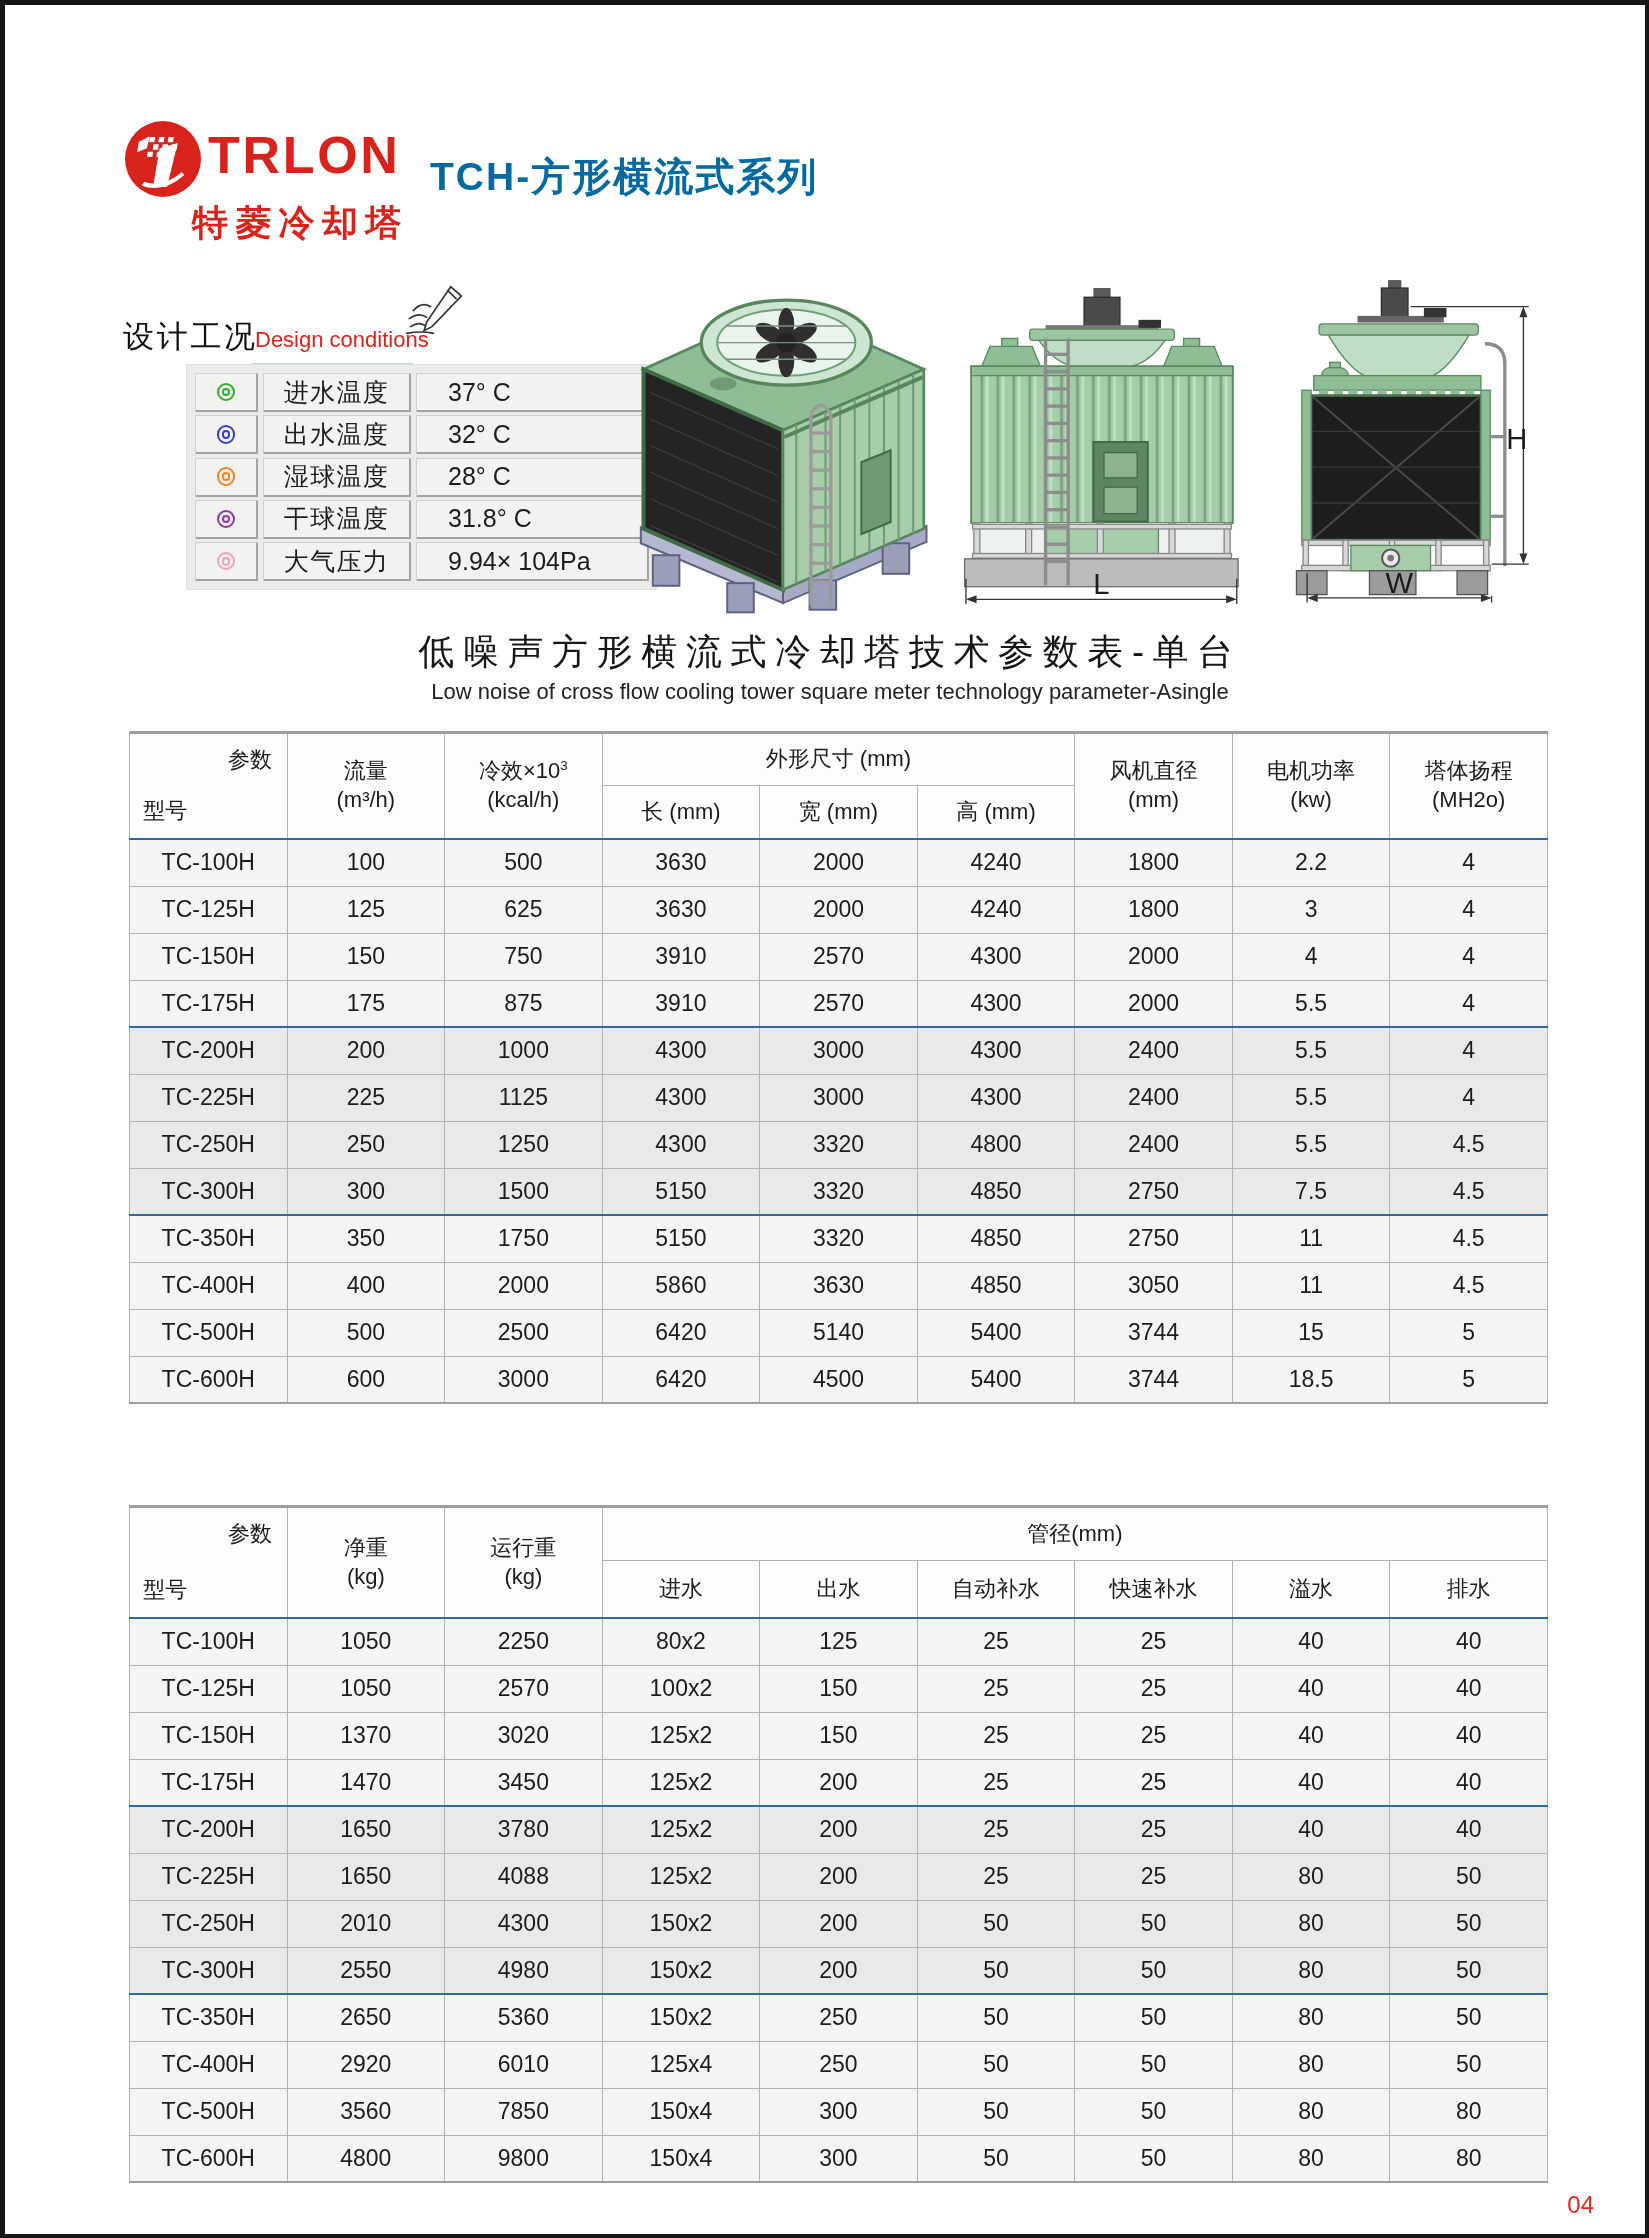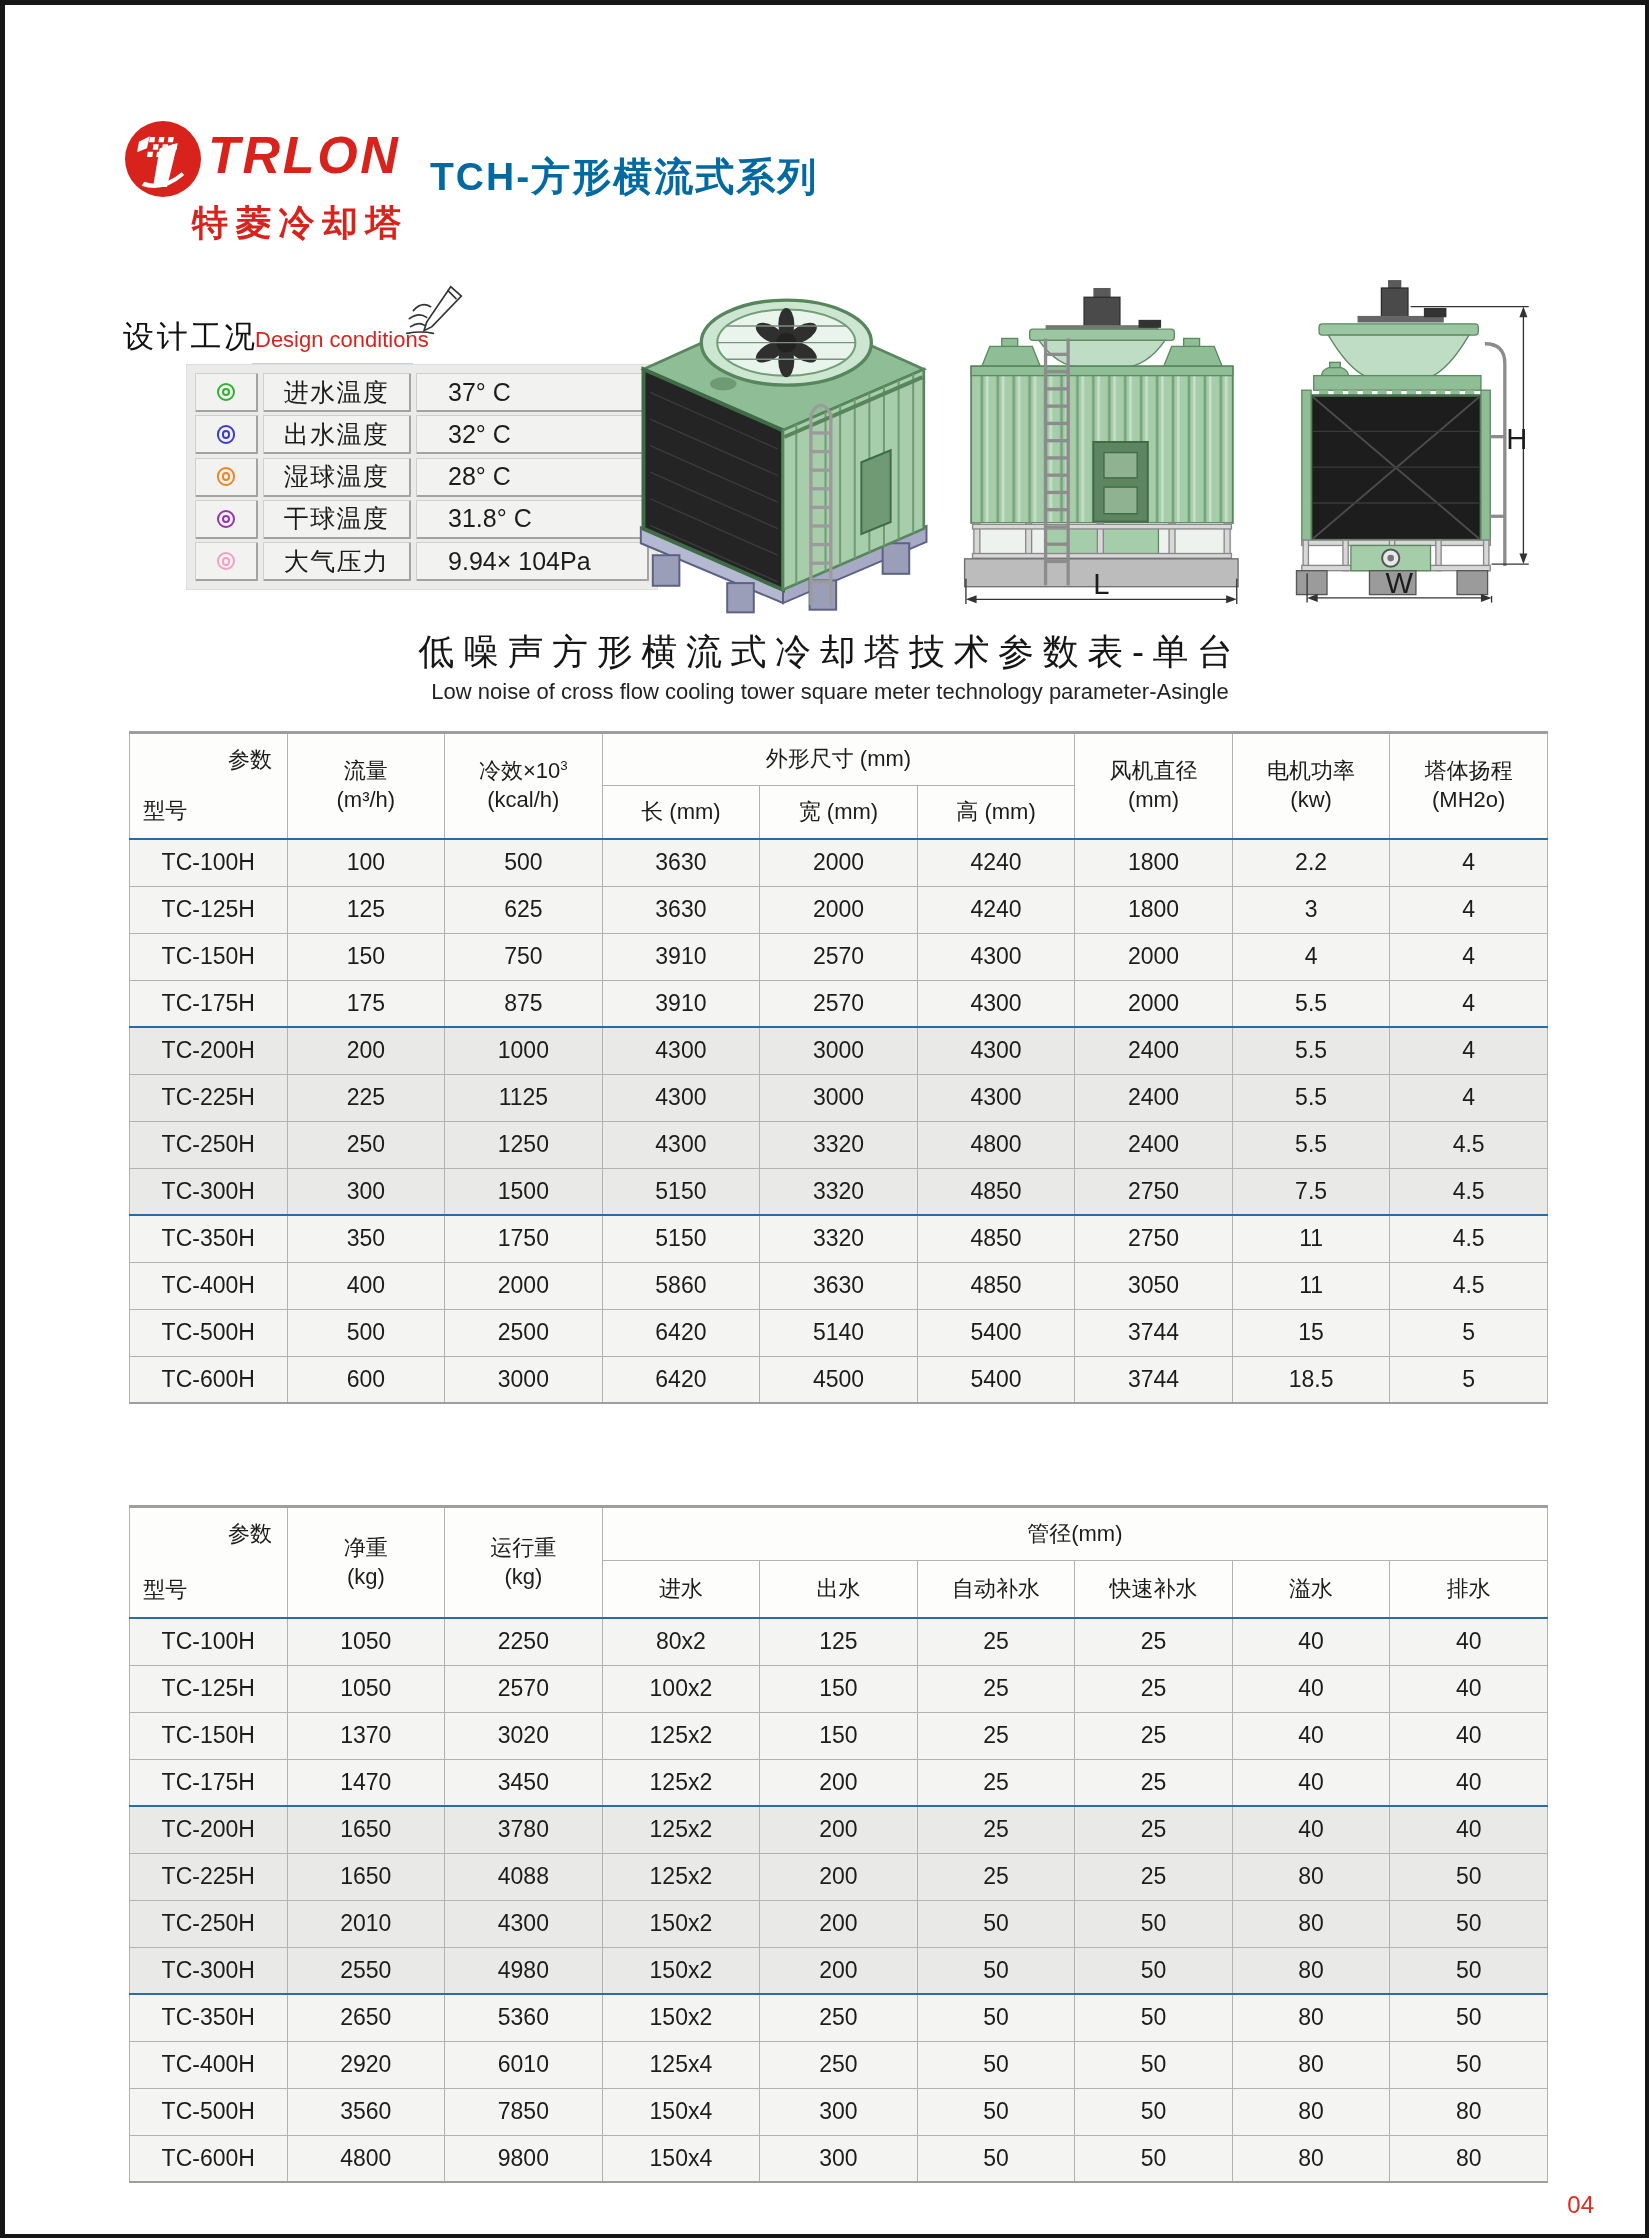--- a/index.html
+++ b/index.html
@@ -3,21 +3,21 @@
 <meta charset="utf-8">
 <style>
   html,body{margin:0;padding:0;}
   body{width:1650px;height:2239px;position:relative;background:#ffffff;
        font-family:"Liberation Sans","DejaVu Sans",sans-serif;color:#1c1c1c;}
   .page{position:absolute;left:0;top:0;width:1650px;height:2239px;
         border:5.3px solid #161616;box-sizing:border-box;background:#fff;overflow:hidden;}
   .abs{position:absolute;}
 
   
-  .brand-en{left:203px;top:120px;font-size:52px;font-weight:700;font-style:italic;
+  .brand-en{left:203px;top:120px;font-size:52px;font-weight:700;
             letter-spacing:2.7px;color:#d8231c;}
   .brand-cn{left:187px;top:194px;font-size:36px;font-weight:700;letter-spacing:7.3px;color:#d8231c;}
   .series-title{left:425px;top:145px;font-size:39px;font-weight:700;letter-spacing:2px;color:#0369a1;}
 
   
   .dc-title-cn{left:118px;top:311px;font-size:31px;color:#111;letter-spacing:2.7px;}
   .dc-title-en{left:250px;top:322px;font-size:22px;color:#d8231c;}
   .dc-underline{left:247px;top:358px;width:161px;height:2px;background:#c3d2e4;}
   .dc-table{left:181px;top:359px;width:472px;height:226px;background:#ebebe9;
             padding:8px;box-sizing:border-box;border:0.7px solid #dedede;}

